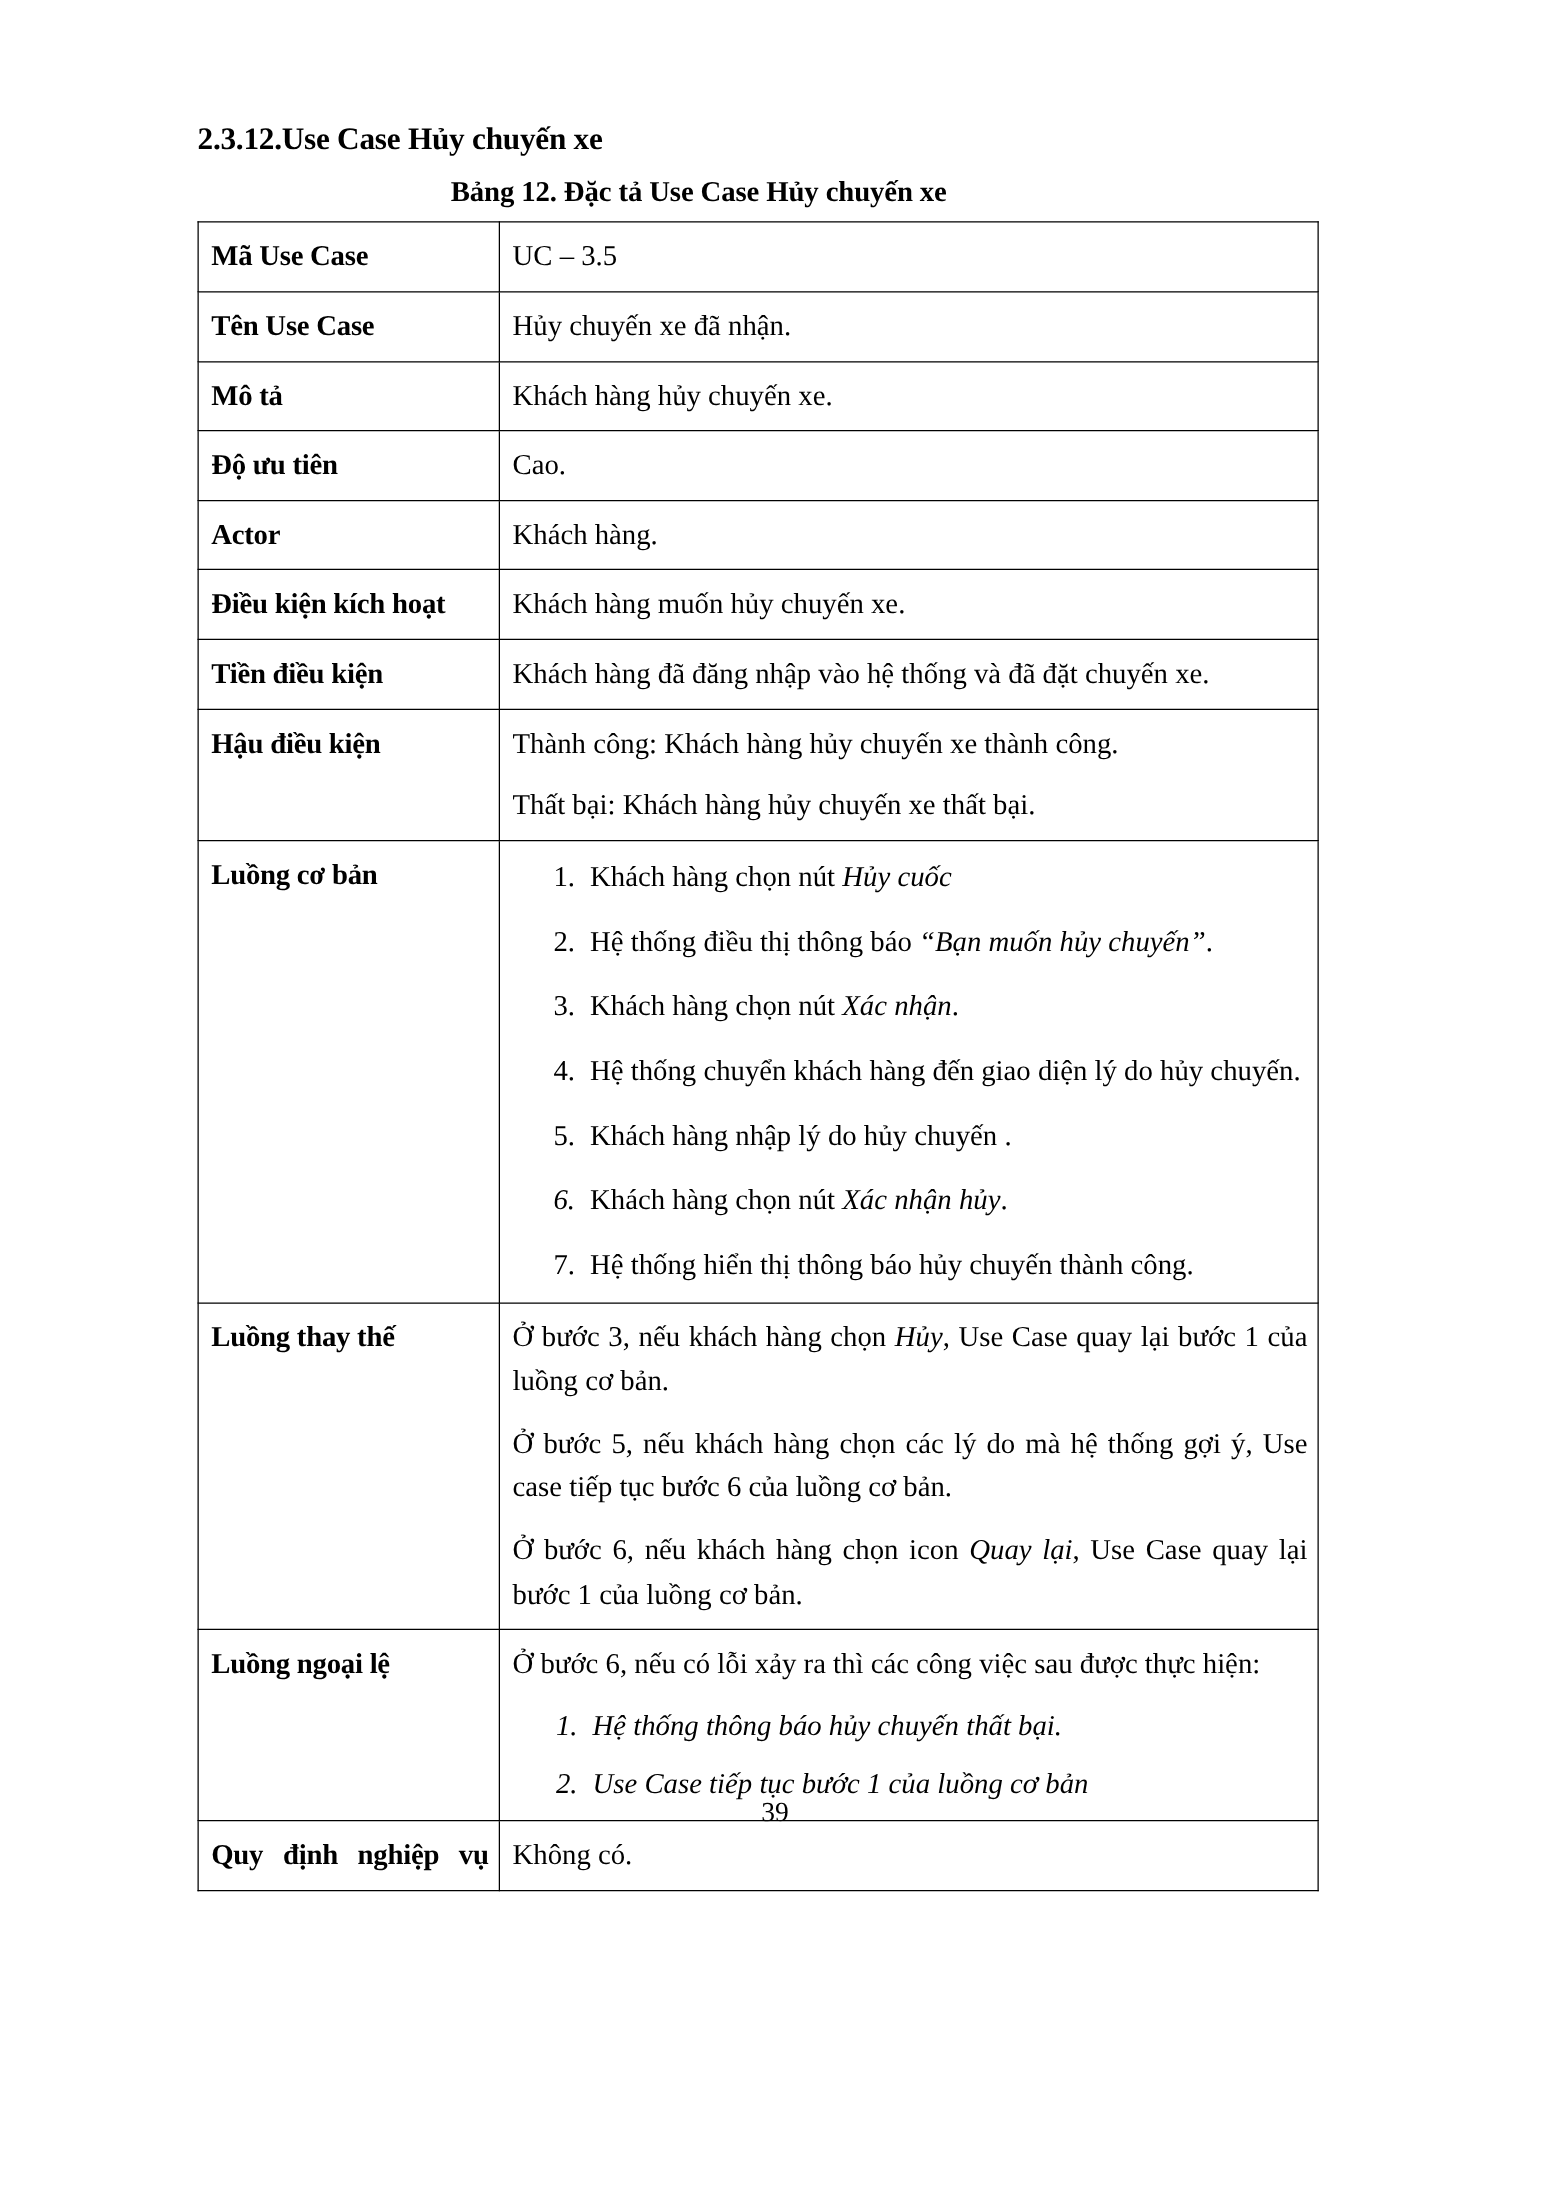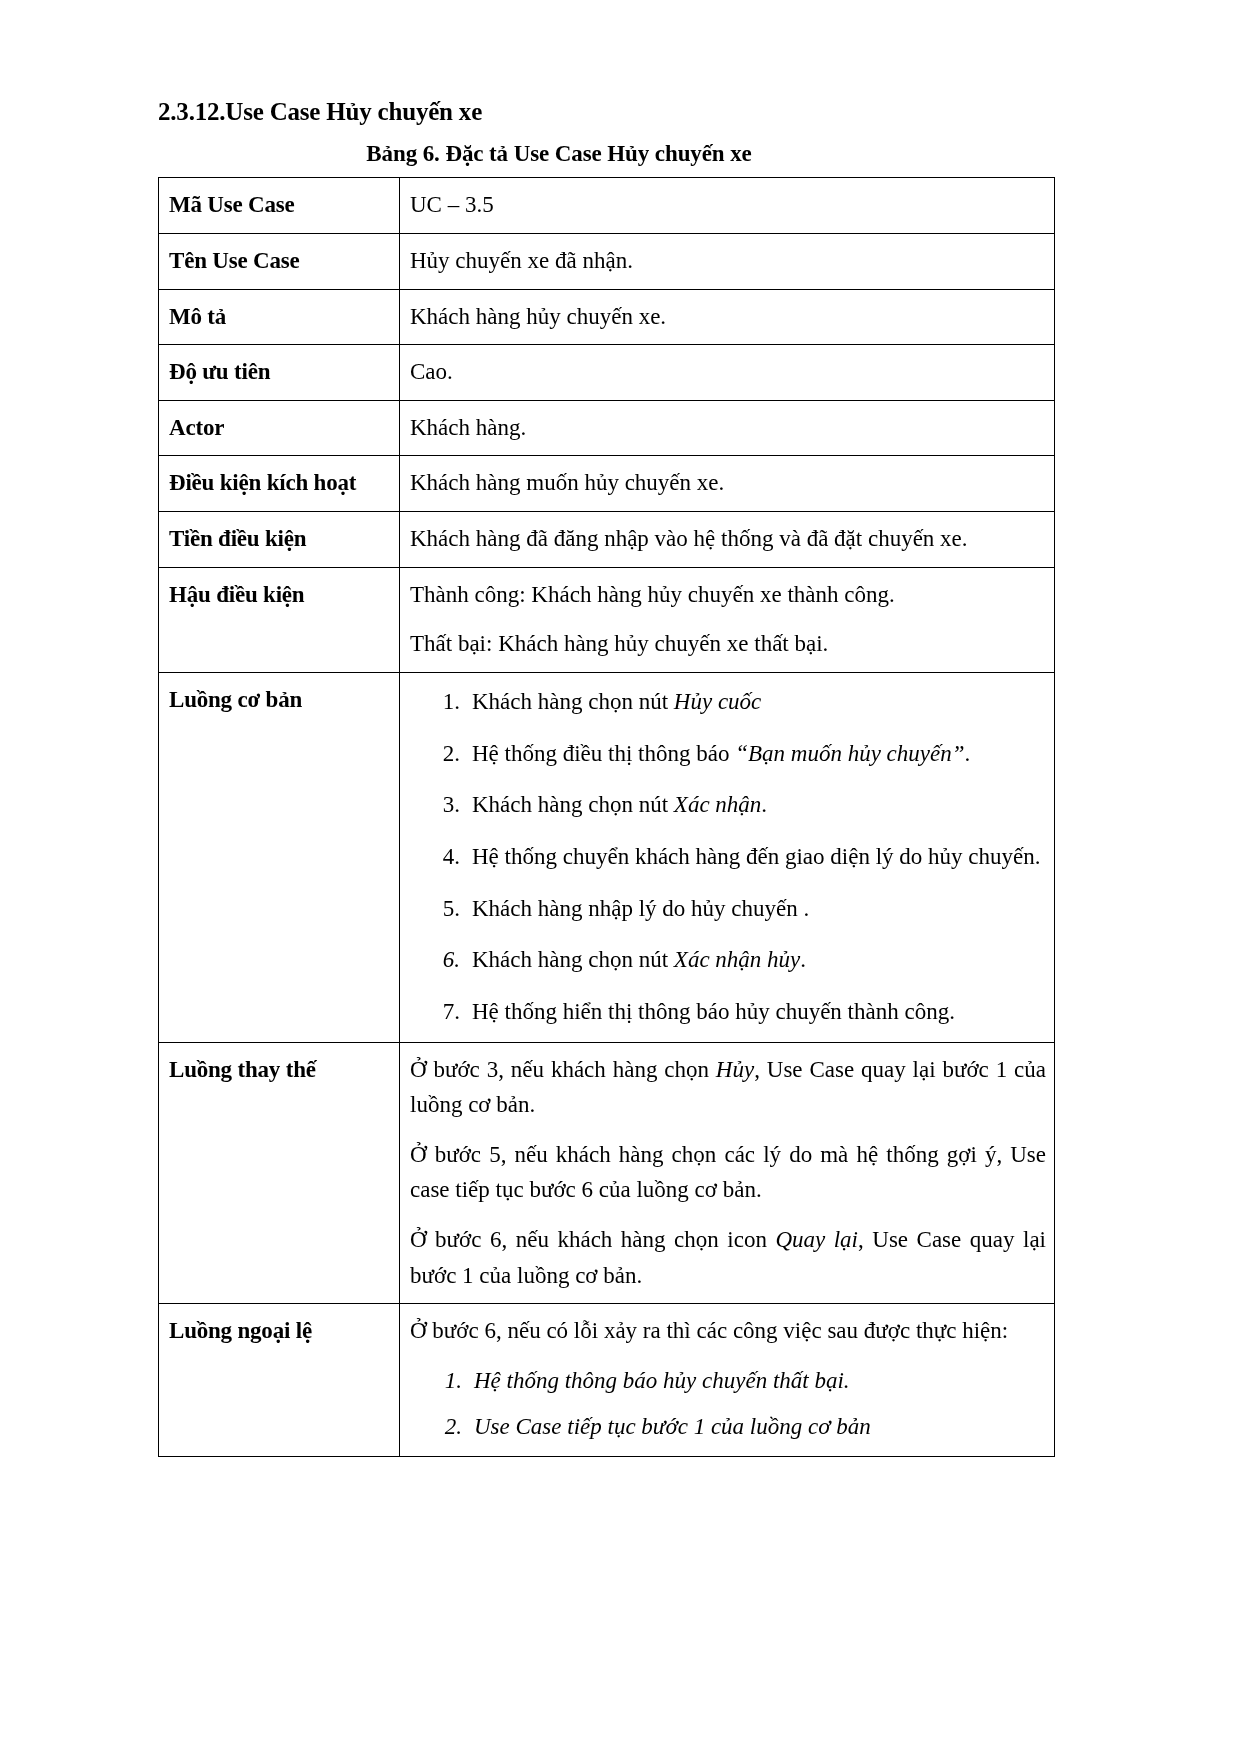--- a/index.html
+++ b/index.html
@@ -130,21 +130,21 @@
     font-size: 22px;
   }
 </style>
 </head>
 <body>
 
 <div class="page">
 
   <div class="heading">2.3.12.Use Case Hủy chuyến xe</div>
 
-  <div class="caption">Bảng 6. Đặc tả Use Case Hủy chuyến xe</div>
+  <div class="caption">Bảng 12. Đặc tả Use Case Hủy chuyến xe</div>
 
   <table class="spec">
     <tbody>
 
       <tr>
         <td class="label">Mã Use Case</td>
         <td class="value">UC – 3.5</td>
       </tr>
 
       <tr>
@@ -213,18 +213,23 @@
         <td class="label">Luồng ngoại lệ</td>
         <td class="value">
           <p class="just">Ở bước 6, nếu có lỗi xảy ra thì các công việc sau được thực hiện:</p>
           <ol class="sub">
             <li>Hệ thống thông báo hủy chuyến thất bại.</li>
             <li>Use Case tiếp tục bước 1 của luồng cơ bản</li>
           </ol>
         </td>
       </tr>
 
+      <tr>
+        <td class="label justify">Quy định nghiệp vụ</td>
+        <td class="value">Không có.</td>
+      </tr>
 
     </tbody>
   </table>
 
+  <div class="pagenum">39</div>
 
 </div>
 
 </body></html>

